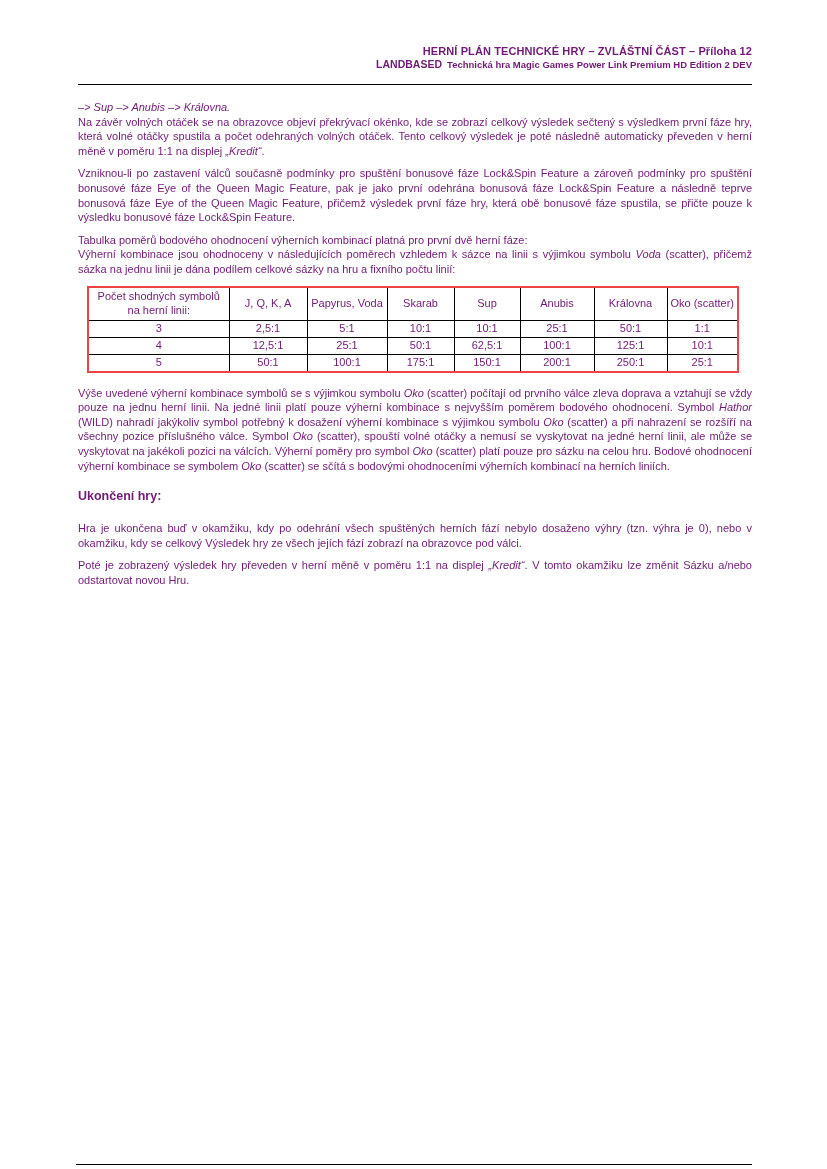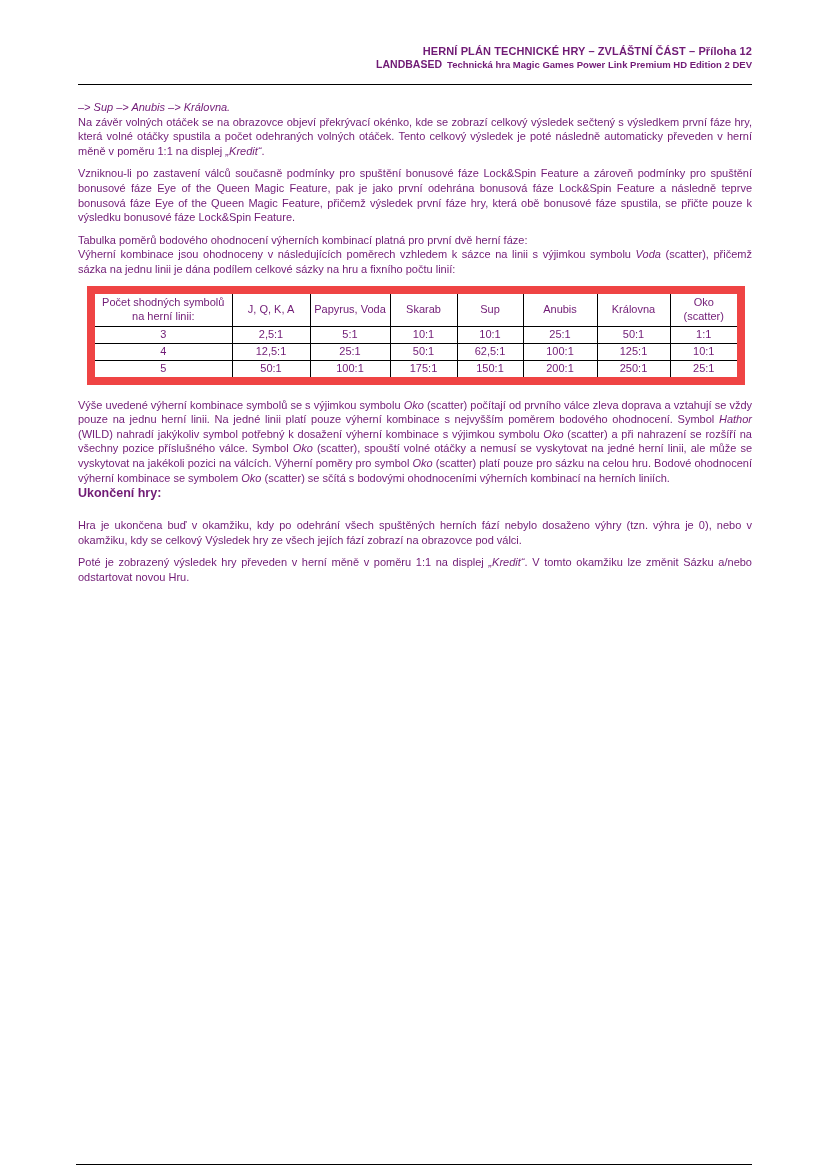--- a/index.html
+++ b/index.html
@@ -23,40 +23,41 @@
   .doc-header .h2 { font-size: 9.5px; line-height: 13px; }
   .doc-header .landbased { font-size: 10.5px; margin-right: 5px; padding-left: 40px; }
   .rule { border-top: 1.5px solid #000; margin-top: 13px; }
   p { margin: 0; font-size: 11px; line-height: 14.6px; }
   .it, .italic { font-style: italic; }
   .just { text-align: justify; }
   .intro { margin-top: 15px; }
   .gap { margin-top: 8px; }
   .gap-sm { margin-top: 13px; }
   .section-heading {
+    margin-top: 15px;
     font-size: 12.5px;
     font-weight: bold;
     line-height: 16px;
   }
   .after-heading { margin-top: 17px; }
   table.payout {
     border-collapse: collapse;
     margin: 9px 0 0 9px;
     width: 650px;
     table-layout: fixed;
   }
   table.payout td {
     border: 1px solid #000;
     text-align: center;
     vertical-align: middle;
     font-size: 11px;
     line-height: 13.5px;
     padding: 1px 2px;
   }
-  table.payout { border: 8px solid #ef4444; }
+  table.payout { border: 2px solid #ef4444; }
   table.payout tr.hdr td { height: 30px; }
   table.payout tr.datarow td { height: 14px; }
   .footer {
     position: absolute;
     left: 76px;
     top: 1164px;
     width: 676px;
   }
   .footer-rule { border-top: 1.5px solid #000; }
   .footer-row {

